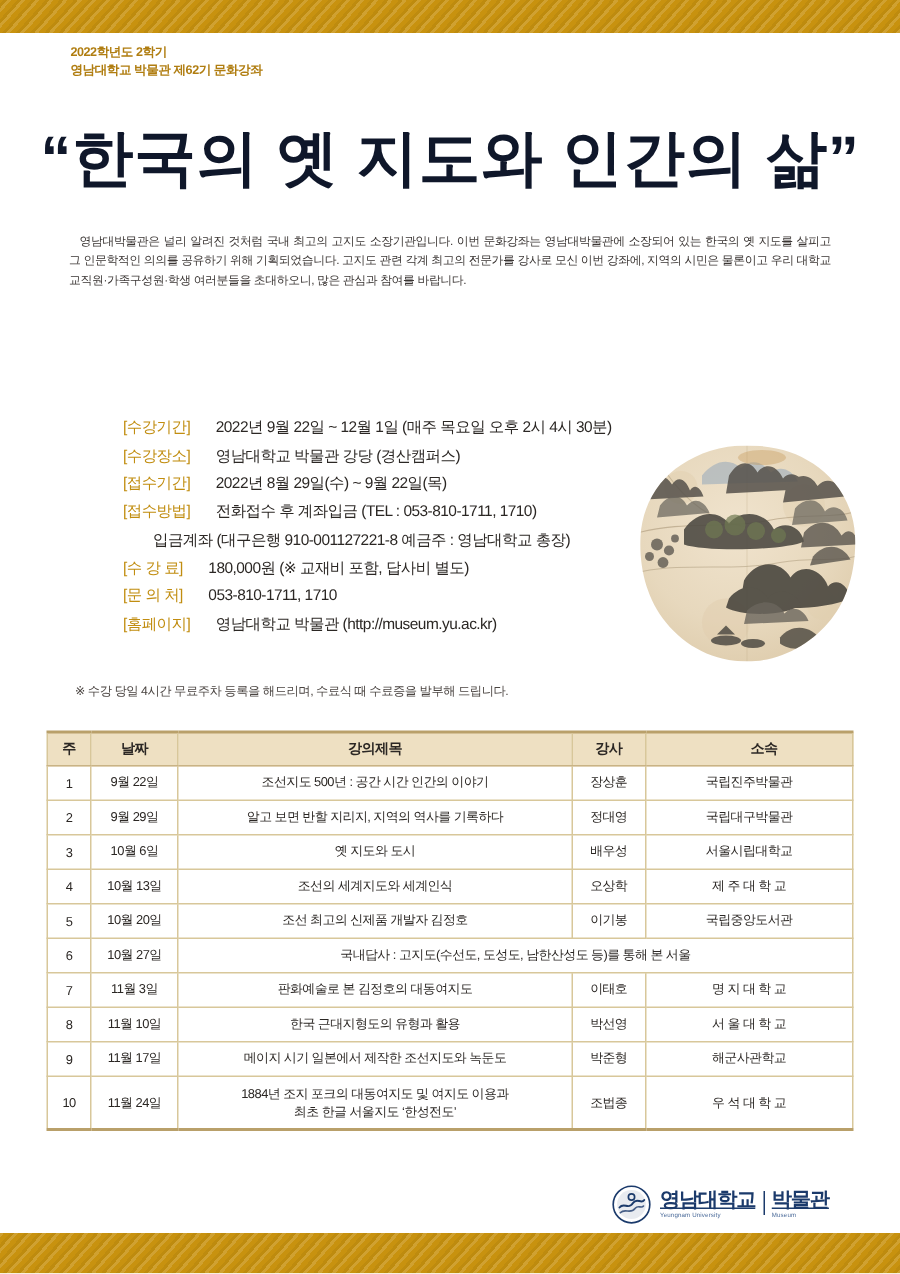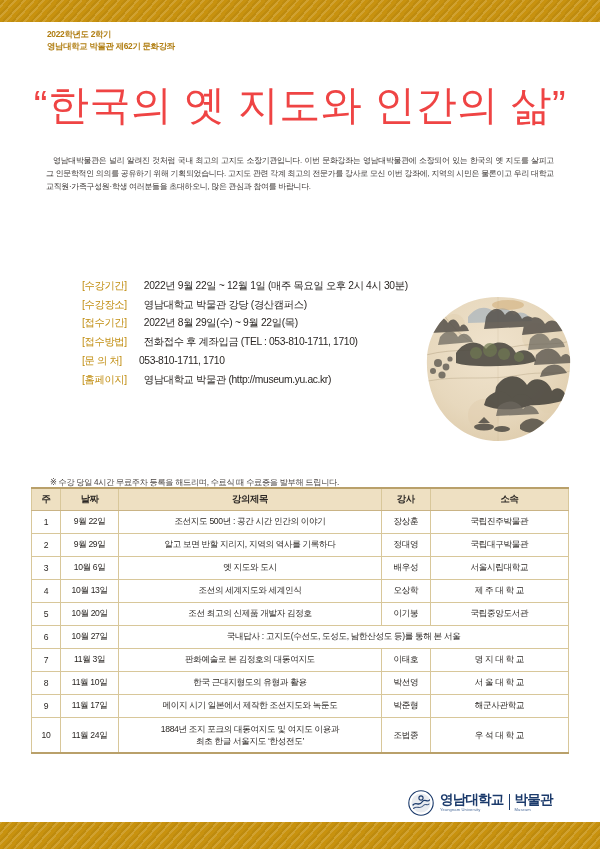--- a/index.html
+++ b/index.html
@@ -53,23 +53,23 @@
   }
   .kicker div { white-space: nowrap; }
 
   
   .main-title {
     position: absolute;
     left: 0;
     top: 78px;
     width: 600px;
     text-align: center;
-    color: #ef4444;
+    color: #0f172a;
     font-size: 41px;
-    font-weight: normal;
+    font-weight: bold;
     letter-spacing: 0.5px;
     white-space: nowrap;
   }
 
   
   .intro {
     position: absolute;
     left: 46px;
     top: 155px;
     width: 508px;
@@ -96,21 +96,21 @@
   .info-row .tag {
     color: #c18d10;
     font-weight: normal;
     margin-right: 17px;
     padding-left: 32px;
   }
   .info-row.indented { padding-left: 52px; }
   .note {
     position: absolute;
     left: 50px;
-    top: 477px;
+    top: 455px;
     font-size: 8.2px;
     color: #4a4441;
     letter-spacing: -0.3px;
     white-space: nowrap;
   }
 
   
   .artwork {
     position: absolute;
     left: 424px;
@@ -189,20 +189,21 @@
     align-items: stretch;
     gap: 5px;
   }
   .logo-col { display: flex; flex-direction: column; justify-content: center; }
   .logo-ko {
     font-size: 13.5px;
     font-weight: bold;
     color: #1b3a6b;
     letter-spacing: -0.8px;
     line-height: 1.05;
+    text-decoration: underline;
   }
   .logo-en {
     font-size: 4.1px;
     color: #4a6a99;
     letter-spacing: 0.1px;
     line-height: 1.2;
     margin-top: 1px;
   }
   .logo-divider {
     width: 1px;
@@ -322,20 +323,26 @@
     </div>
     <div class="info-row">
       <span class="tag">[수강장소]</span><span>영남대학교 박물관 강당 (경산캠퍼스)</span>
     </div>
     <div class="info-row">
       <span class="tag">[접수기간]</span><span>2022년 8월 29일(수) ~ 9월 22일(목)</span>
     </div>
     <div class="info-row">
       <span class="tag">[접수방법]</span><span>전화접수 후 계좌입금 (TEL : 053-810-1711, 1710)</span>
     </div>
+    <div class="info-row indented">
+      <span>입금계좌 (대구은행 910-001127221-8  예금주 : 영남대학교 총장)</span>
+    </div>
+    <div class="info-row">
+      <span class="tag">[수 강 료]</span><span>180,000원 (※ 교재비 포함, 답사비 별도)</span>
+    </div>
     <div class="info-row">
       <span class="tag">[문 의 처]</span><span>053-810-1711, 1710</span>
     </div>
     <div class="info-row">
       <span class="tag">[홈페이지]</span><span>영남대학교 박물관 (http://museum.yu.ac.kr)</span>
     </div>
   </div>
 
   <div class="note">※ 수강 당일 4시간 무료주차 등록을 해드리며, 수료식 때 수료증을 발부해 드립니다.</div>
 

